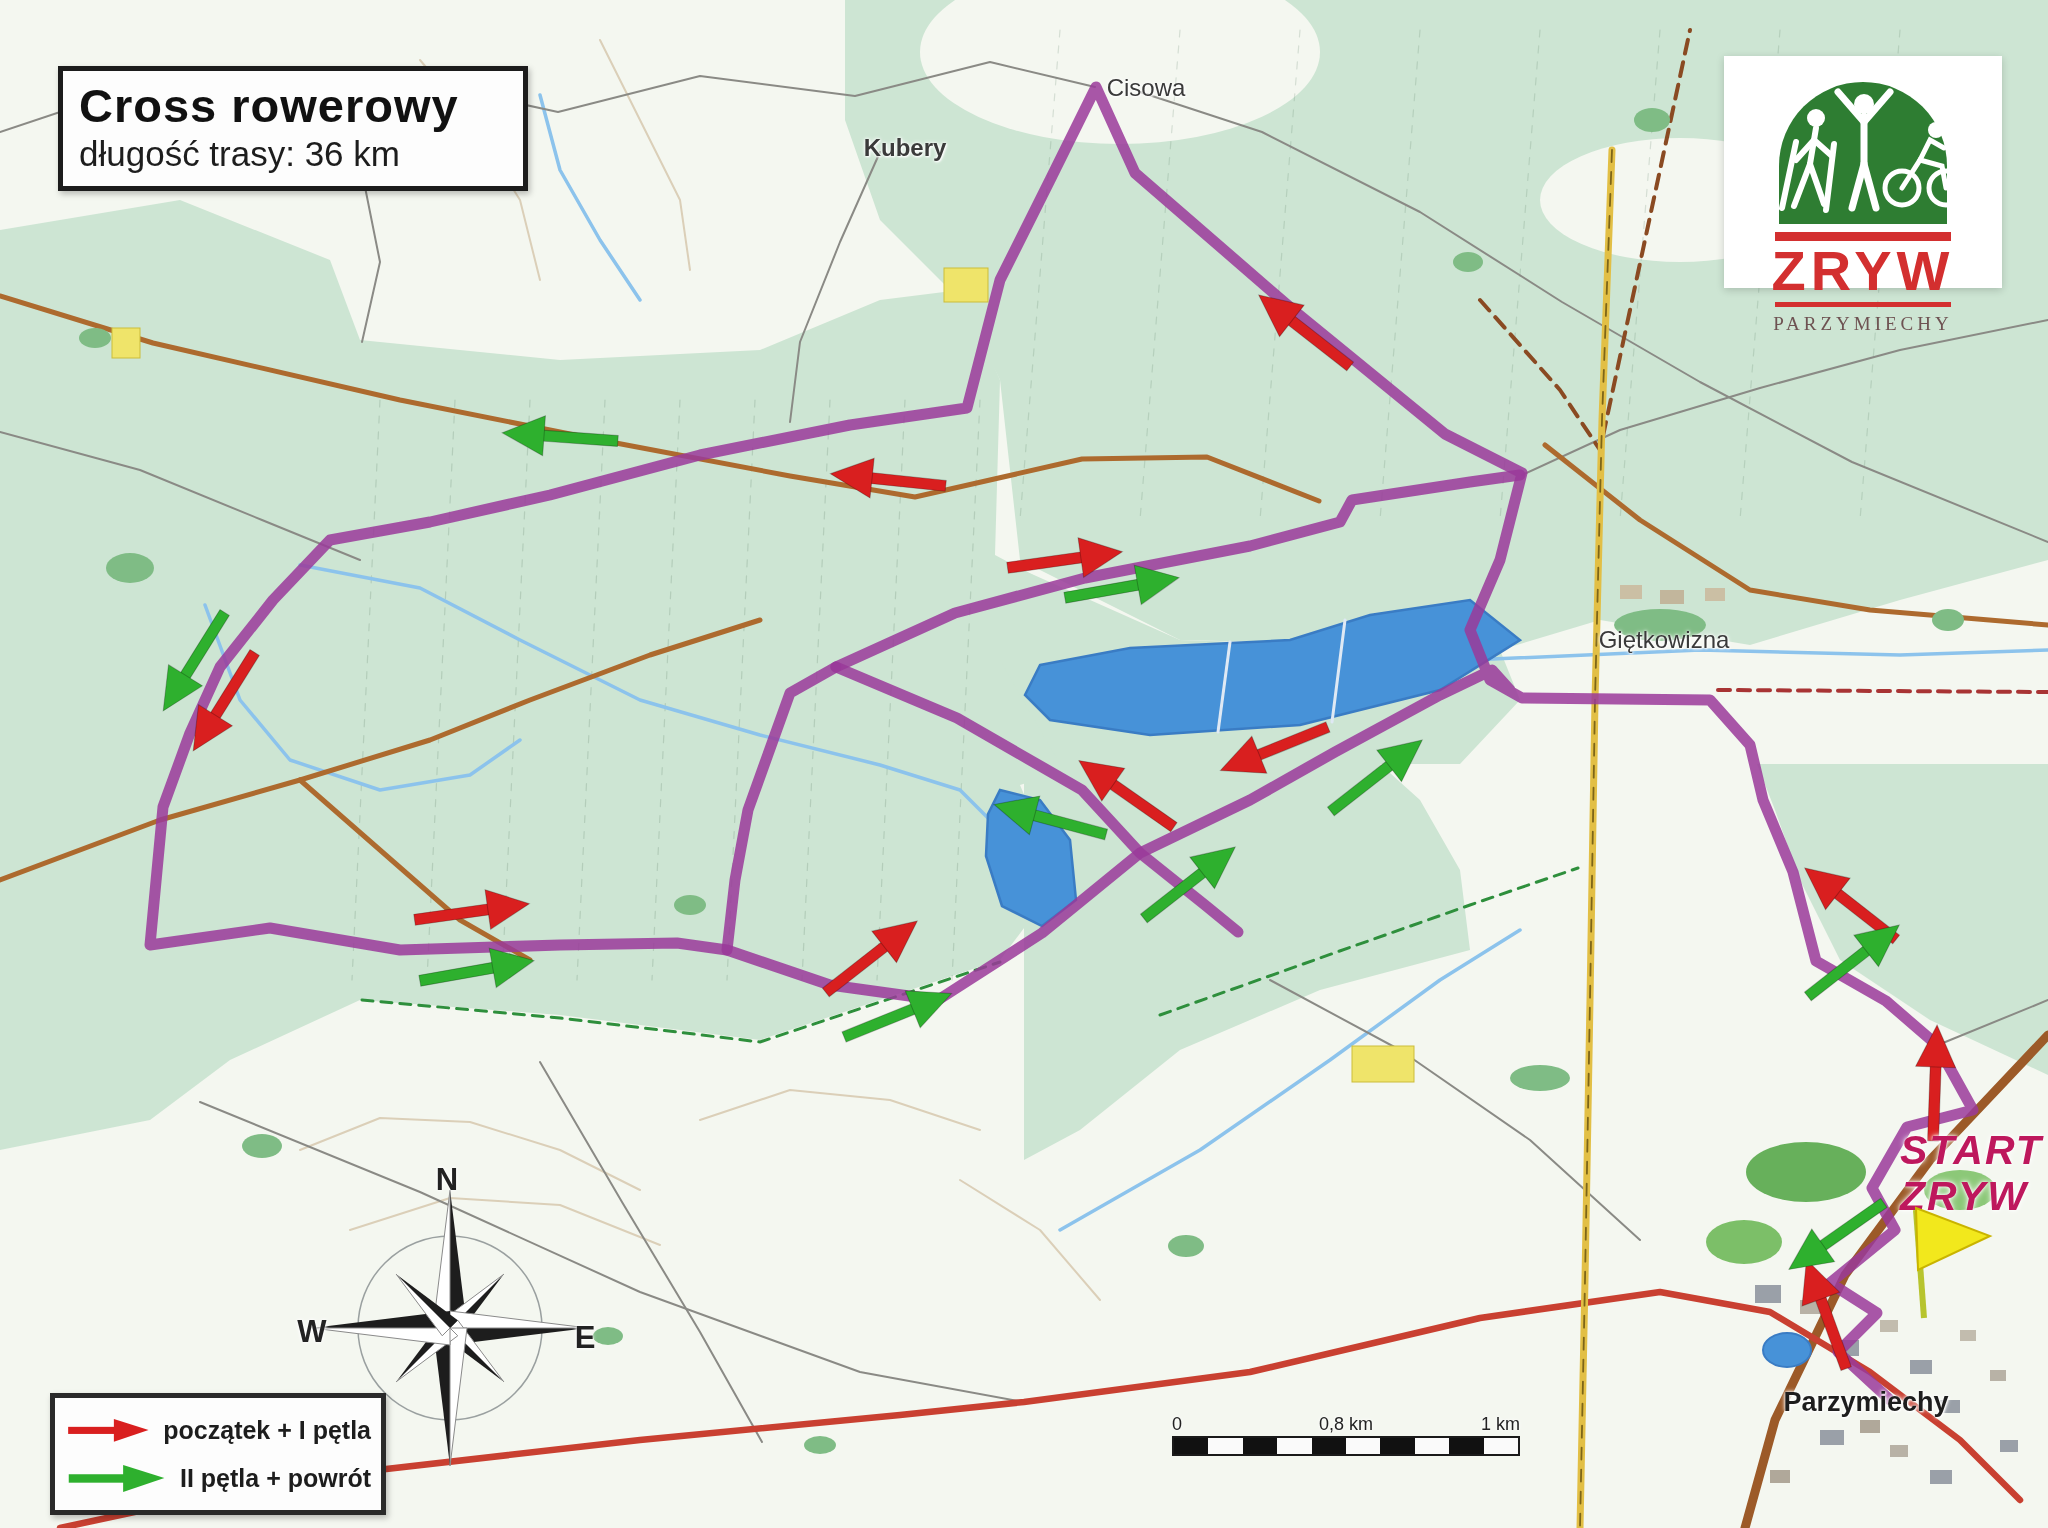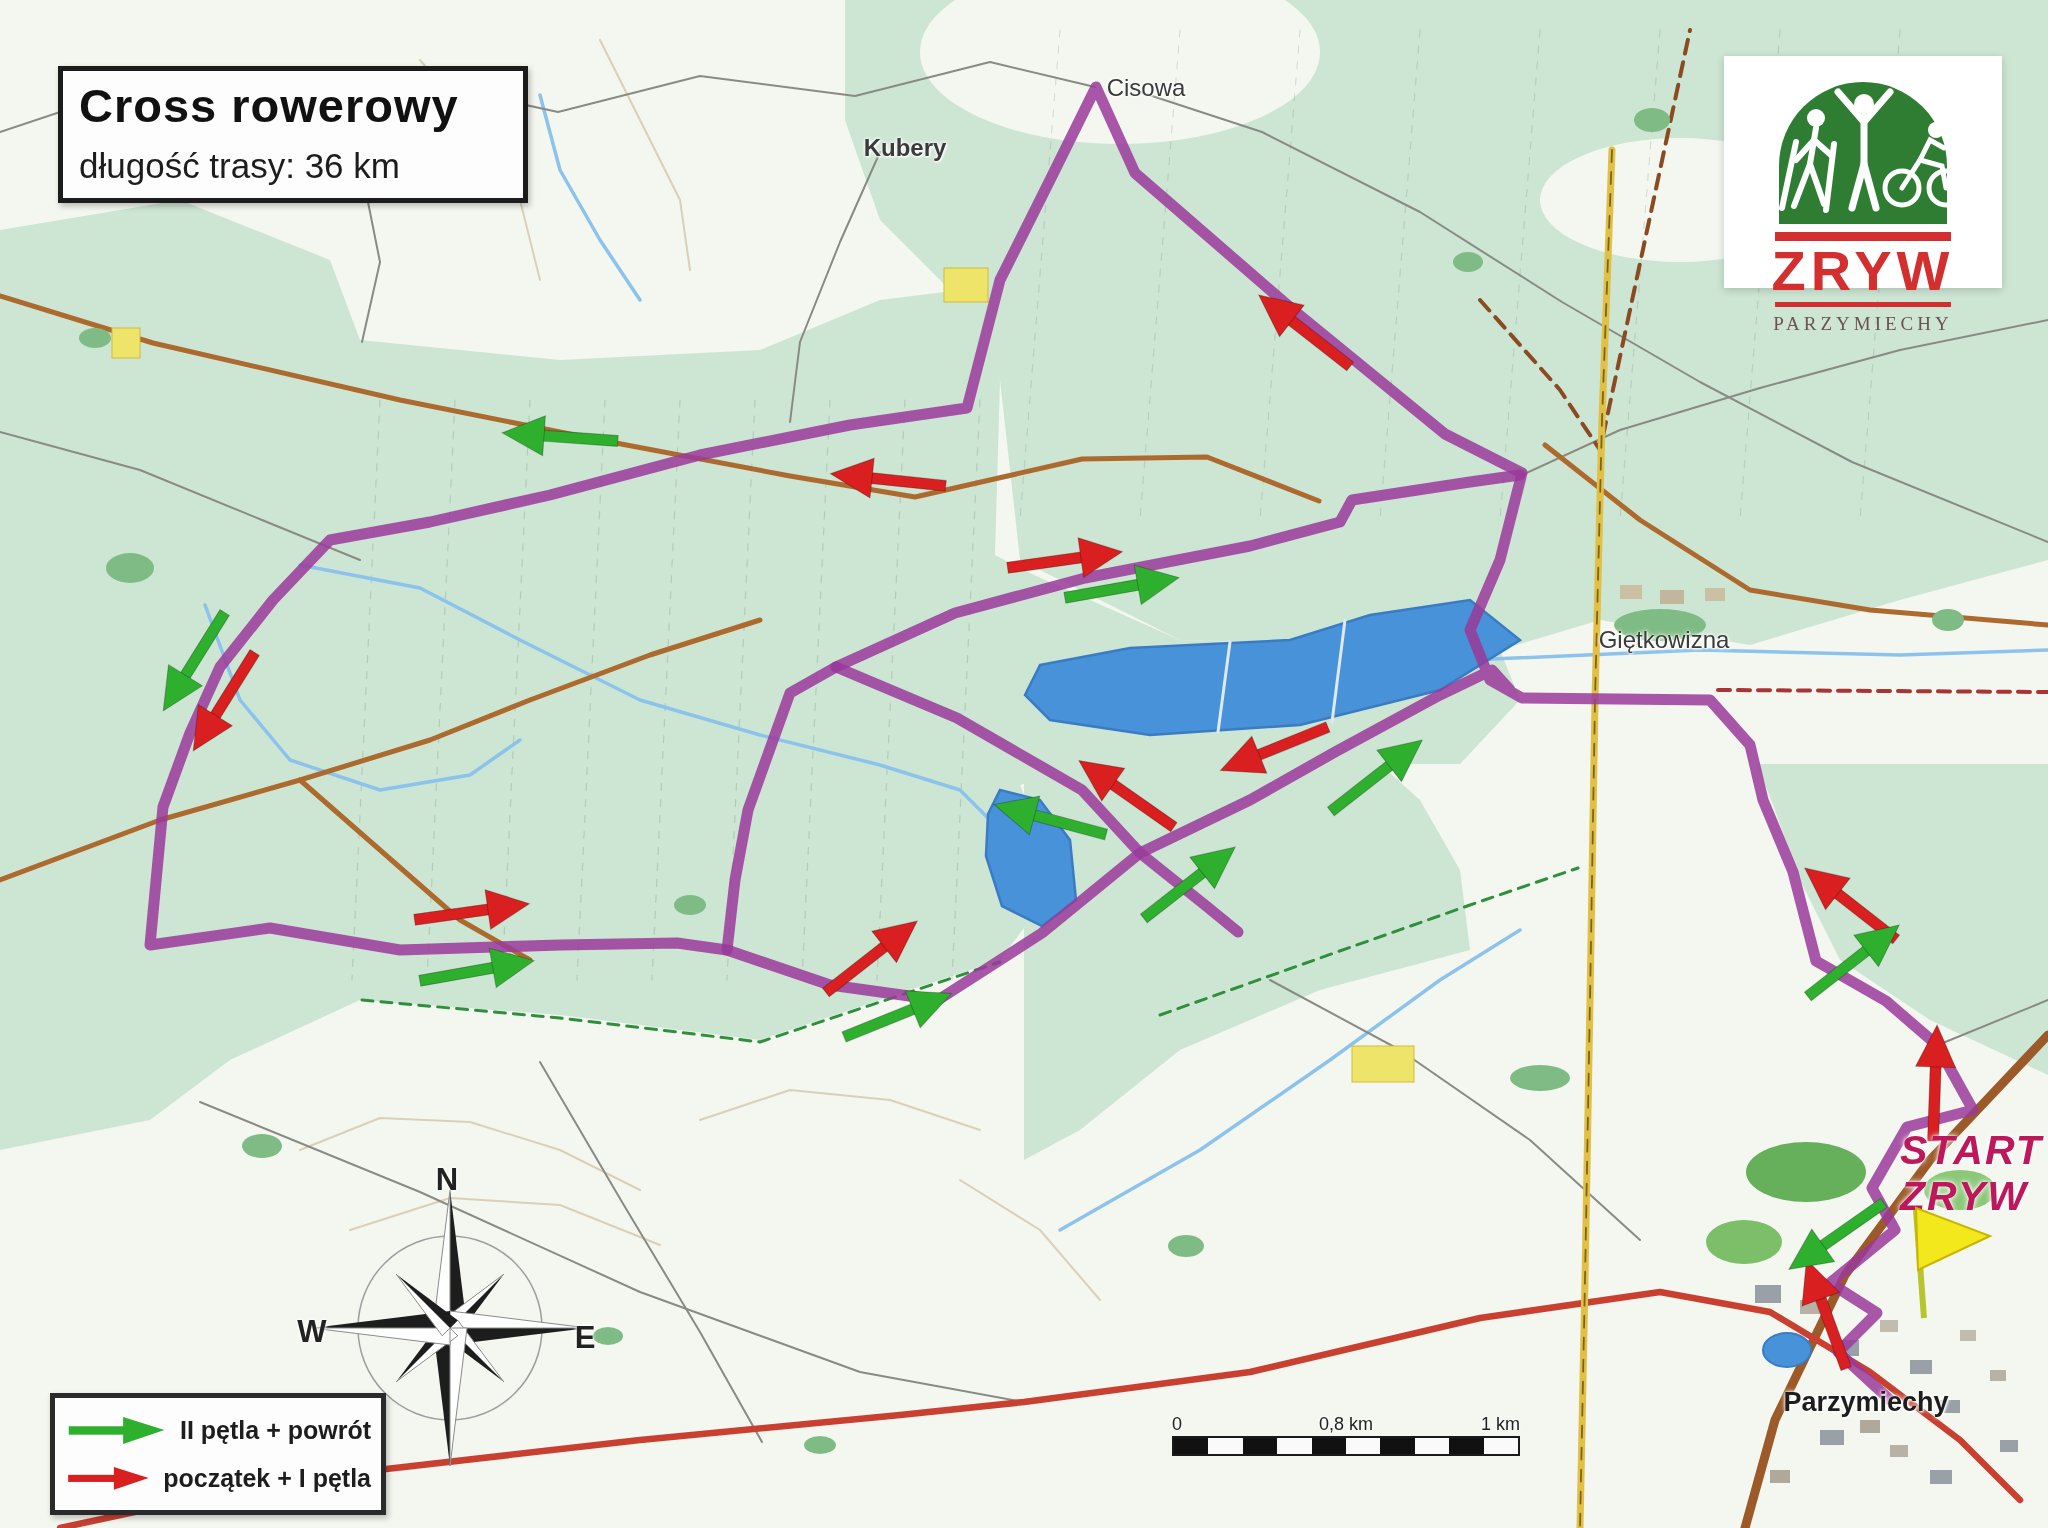--- a/index.html
+++ b/index.html
@@ -4,21 +4,21 @@
 <style>
   html,body{margin:0;padding:0;background:#fff;overflow:hidden;}
   #stage{position:relative;width:2048px;height:1528px;background:#f4f7f0;
          font-family:"Liberation Sans", sans-serif;overflow:hidden;}
   #map-canvas{position:absolute;left:0;top:0;}
   .overlay{position:absolute;}
   
   .title-box{left:58px;top:66px;width:424px;background:#fdfdfd;border:5px solid #1c1c1c;
              padding:10px 20px 12px 16px;box-shadow:2px 3px 6px rgba(0,0,0,.25);}
   .title-box .h{font-size:47px;font-weight:bold;color:#111;letter-spacing:1px;line-height:1.05;}
-  .title-box .s{font-size:35px;color:#1d1d1d;margin-top:16px;}
+  .title-box .s{font-size:35px;color:#1d1d1d;margin-top:4px;}
   
   .legend-box{left:50px;top:1393px;width:306px;background:#fdfdfd;border:5px solid #2a2a2a;
               padding:8px 10px;box-shadow:2px 3px 6px rgba(0,0,0,.25);}
   .legend-row{display:flex;align-items:center;gap:10px;height:48px;}
   .legend-row .lab{font-size:25px;font-weight:bold;color:#1d1d1d;white-space:nowrap;}
   
   .logo-box{left:1724px;top:56px;width:278px;height:232px;background:#fff;
             box-shadow:0 2px 8px rgba(0,0,0,.18);text-align:center;}
   .logo-bar{width:176px;height:9px;background:#d32f2f;margin:0 auto;}
   .logo-bar.thin{height:5px;margin-top:3px;}
@@ -260,31 +260,31 @@
     </svg>
 
   <div class="overlay title-box">
     <div class="h">Cross rowerowy</div>
     <div class="s">długość trasy: 36 km</div>
   </div>
 
   <div class="overlay legend-box">
     <div class="legend-row">
       <svg width="112" height="34" viewBox="0 0 112 34">
+        <rect x="4" y="13" width="62" height="9" fill="#d91f1f"></rect>
+        <polygon points="62,3 62,32 106,17" fill="#d91f1f"></polygon>
+      </svg>
+      <span class="lab">początek + I pętla</span>
+    </div>
+    <div class="legend-row">
+      <svg width="112" height="34" viewBox="0 0 112 34">
         <rect x="4" y="13" width="62" height="9" fill="#2eb02e"></rect>
         <polygon points="62,3 62,32 106,17" fill="#2eb02e"></polygon>
       </svg>
       <span class="lab">II pętla + powrót</span>
-    </div>
-    <div class="legend-row">
-      <svg width="112" height="34" viewBox="0 0 112 34">
-        <rect x="4" y="13" width="62" height="9" fill="#d91f1f"></rect>
-        <polygon points="62,3 62,32 106,17" fill="#d91f1f"></polygon>
-      </svg>
-      <span class="lab">początek + I pętla</span>
     </div>
   </div>
 
   <div class="overlay logo-box">
     <svg width="278" height="172" viewBox="0 0 278 172">
       <path d="M 55 168 L 55 110 A 84 84 0 1 1 223 110 L 223 168 Z" fill="#2e7d32"></path>
 
       <g stroke="#fff" stroke-width="6" stroke-linecap="round" fill="none">
         <circle cx="92" cy="62" r="9" fill="#fff" stroke="none"></circle>
         <path d="M92 72 L86 108"></path>

